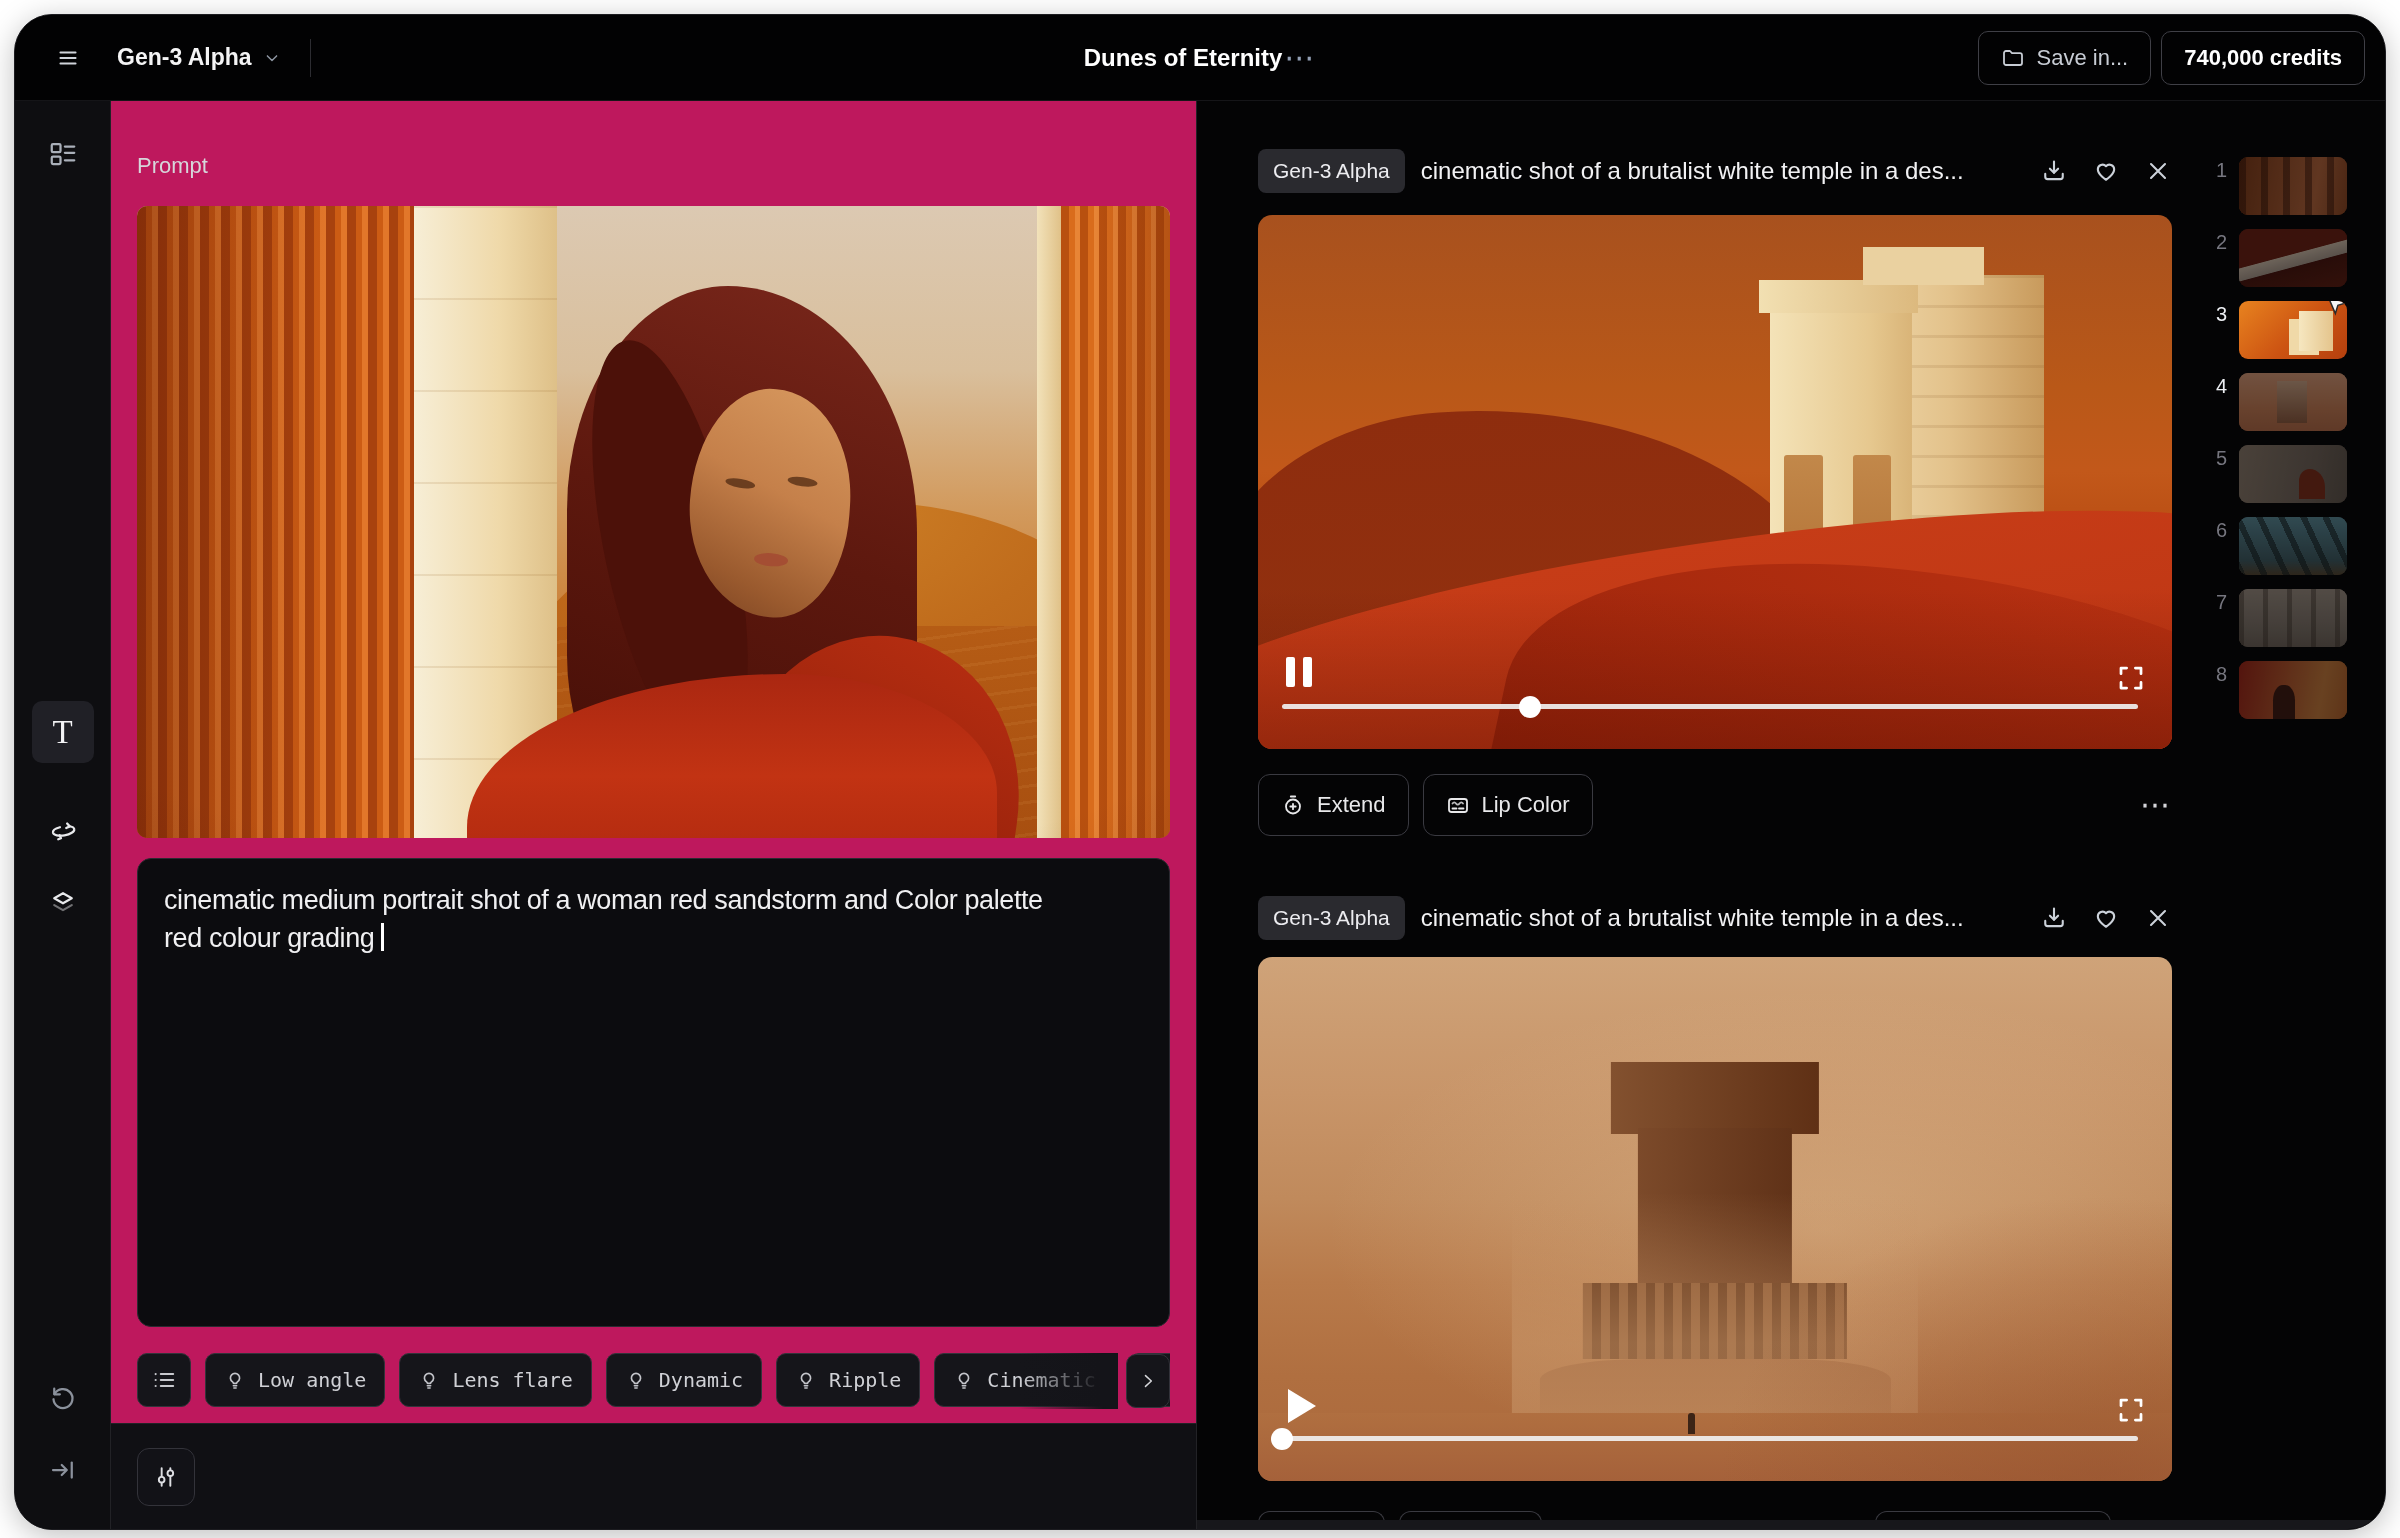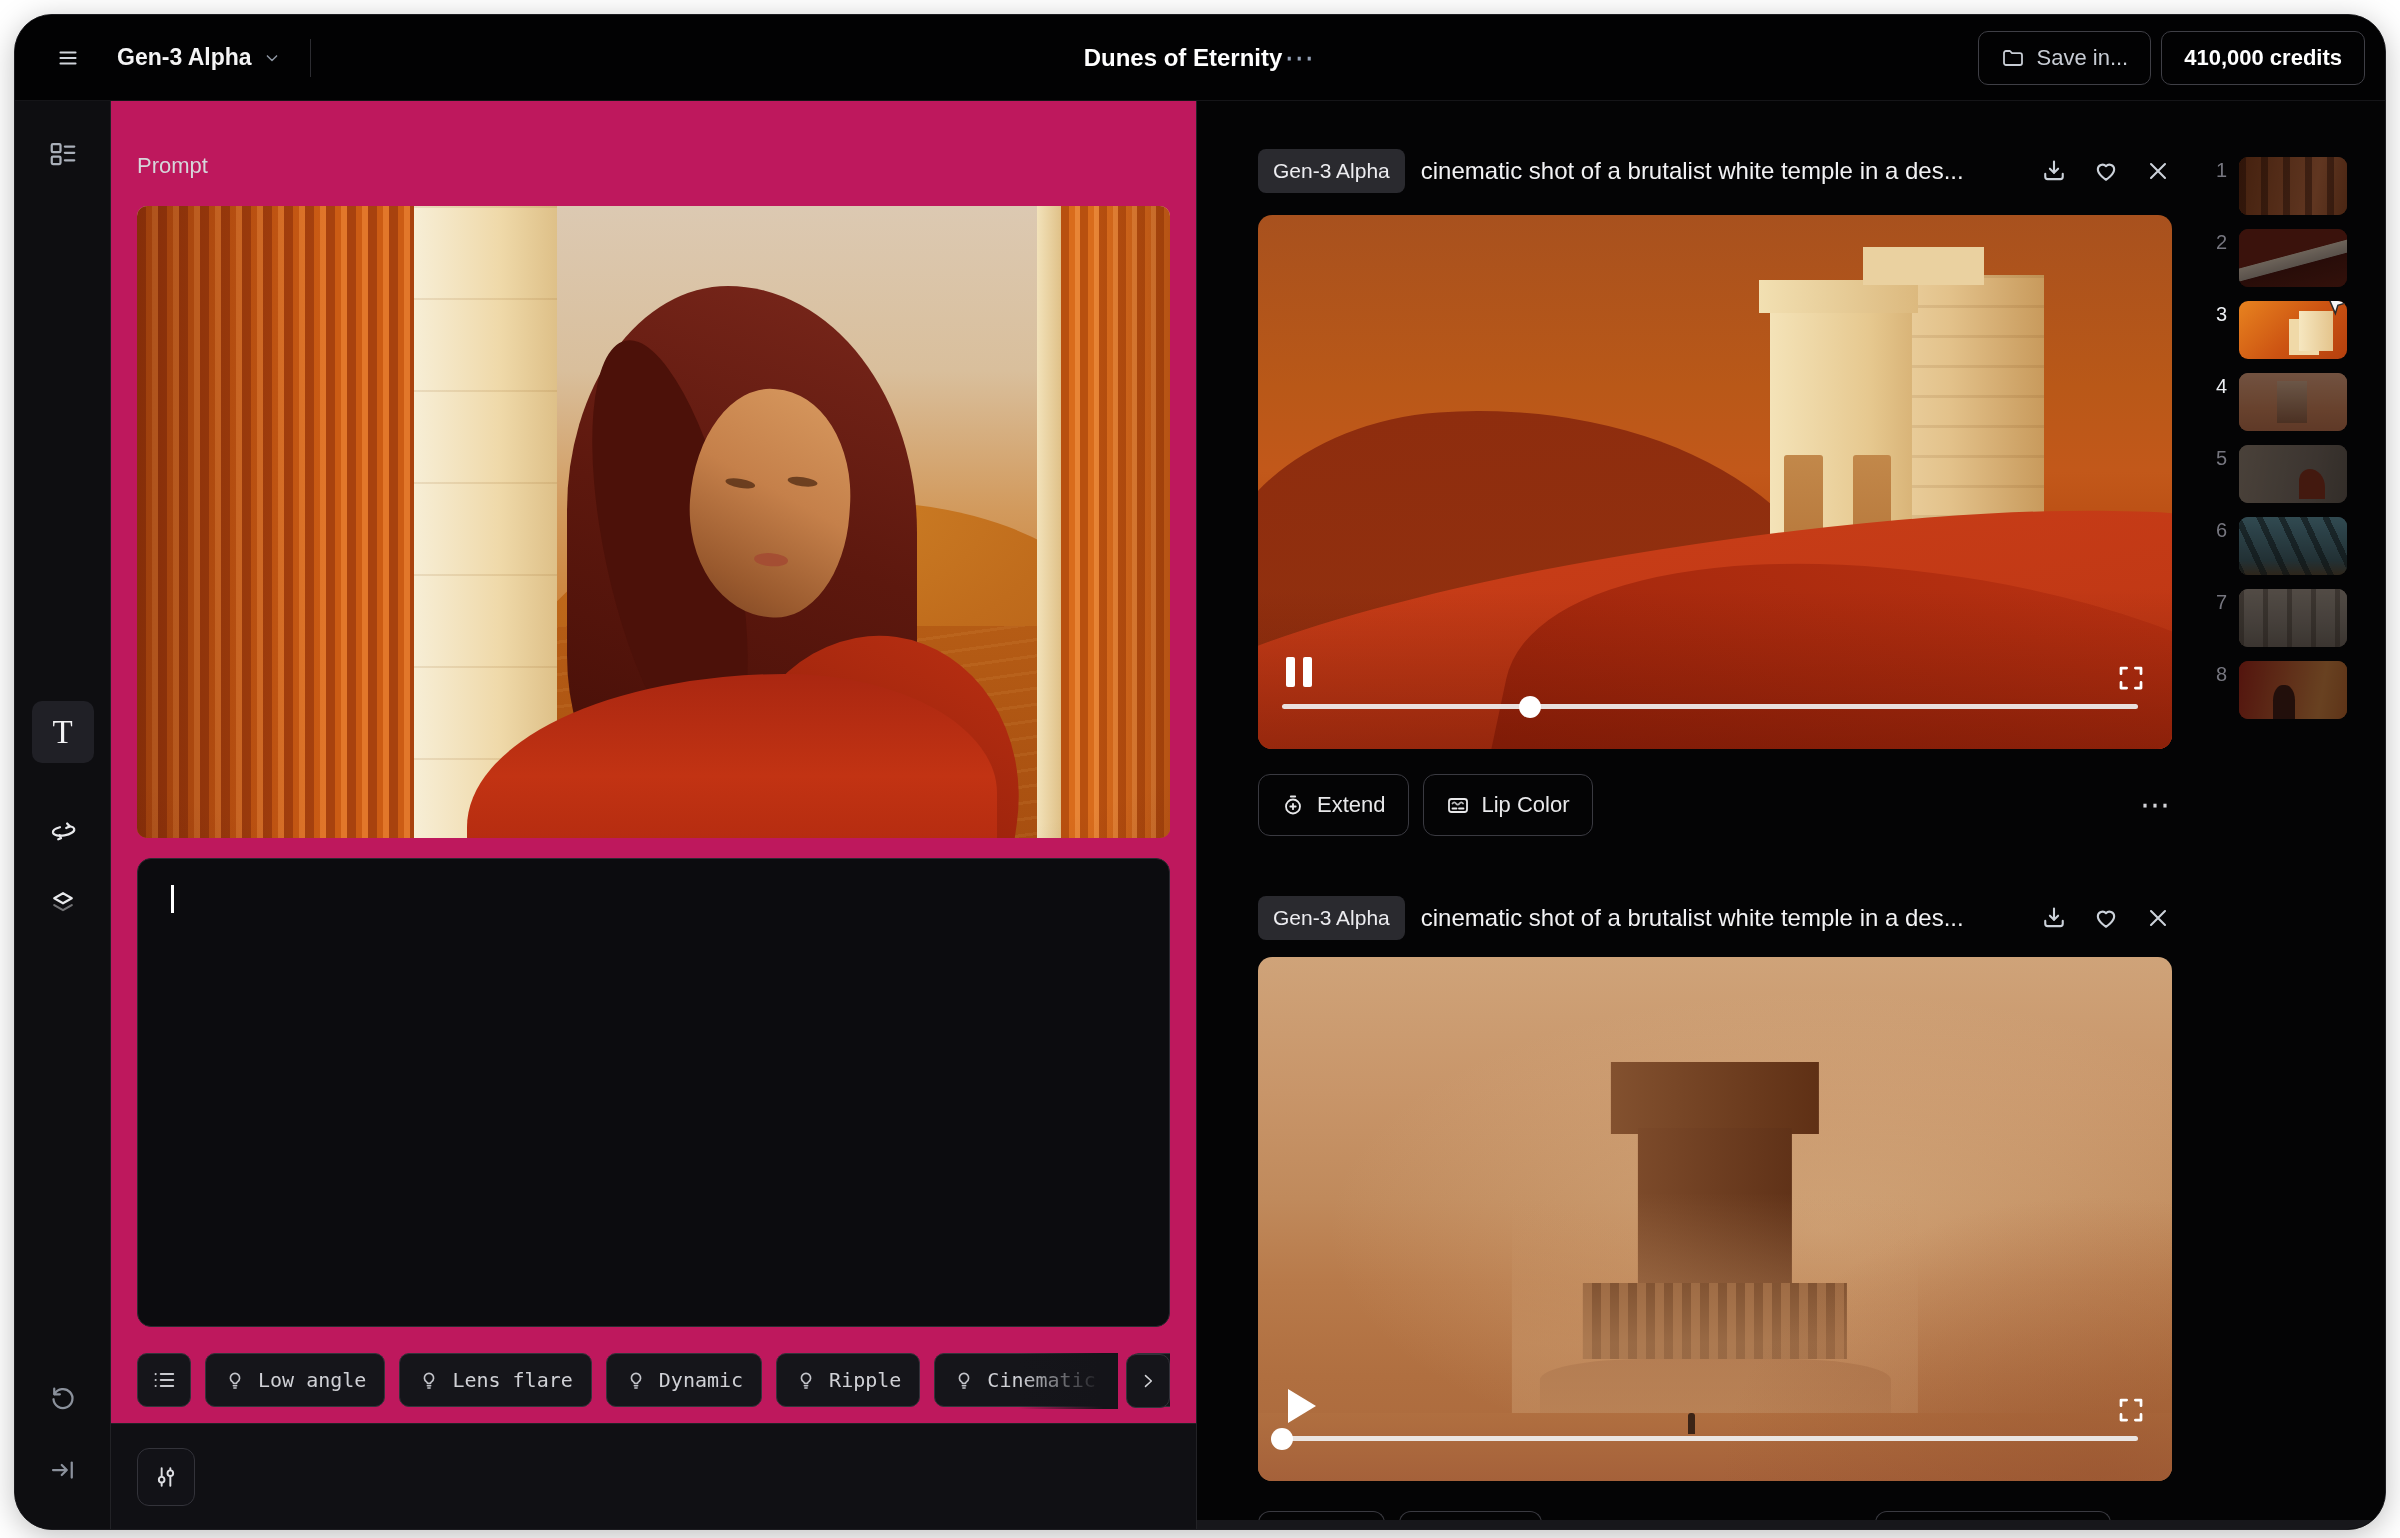--- a/index.html
+++ b/index.html
@@ -267,21 +267,21 @@
       <button class="proj-more">⋯</button>
     </div>
     <div class="tb-right">
       <button class="tb-btn">
         <svg class="svgi" viewBox="0 0 24 24">
             <path d="M3 7a2 2 0 0 1 2-2h4l2 2.2h8a2 2 0 0 1 2 2V17a2 2 0 0 1-2 2H5a2 2 0 0 1-2-2z"></path>
           </svg>
         <span>Save in...</span>
       </button>
       <button class="tb-btn credits">
-        <span>410,000 credits</span>
+        <span>740,000 credits</span>
       </button>
     </div>
   </div>
 
   <div class="body">
 
     <div class="rail">
       <button class="rail-btn rb-board">
         <svg class="svgi" viewBox="0 0 24 24">
             <rect x="3" y="4" width="7" height="6.5" rx="1"></rect>
@@ -336,21 +336,21 @@
         <div class="face">
           <span class="eye l"></span>
           <span class="eye r"></span>
           <span class="lips"></span>
         </div>
         <div class="robe"></div>
         <div class="hero-vignette"></div>
       </div>
 
       <div class="prompt-box">
-        <span class="prompt-wrap"><span class="caret"></span></span>
+        <span class="prompt-wrap"><span class="prompt-text">cinematic medium portrait shot of a woman red sandstorm and Color palette red colour grading</span><span class="caret"></span></span>
       </div>
 
       <div class="tags-row">
         <button class="tag-iconbtn">
           <svg class="svgi" viewBox="0 0 24 24">
               <path d="M9 6.5h11.5M9 12h11.5M9 17.5h11.5"></path>
               <circle cx="4.3" cy="6.5" r="1" fill="currentColor" stroke="none"></circle>
               <circle cx="4.3" cy="12" r="1" fill="currentColor" stroke="none"></circle>
               <circle cx="4.3" cy="17.5" r="1" fill="currentColor" stroke="none"></circle>
             </svg>

